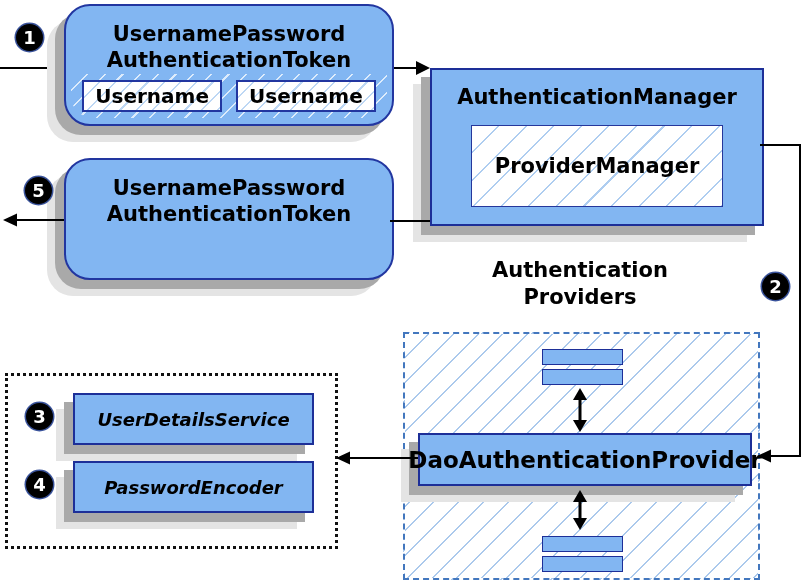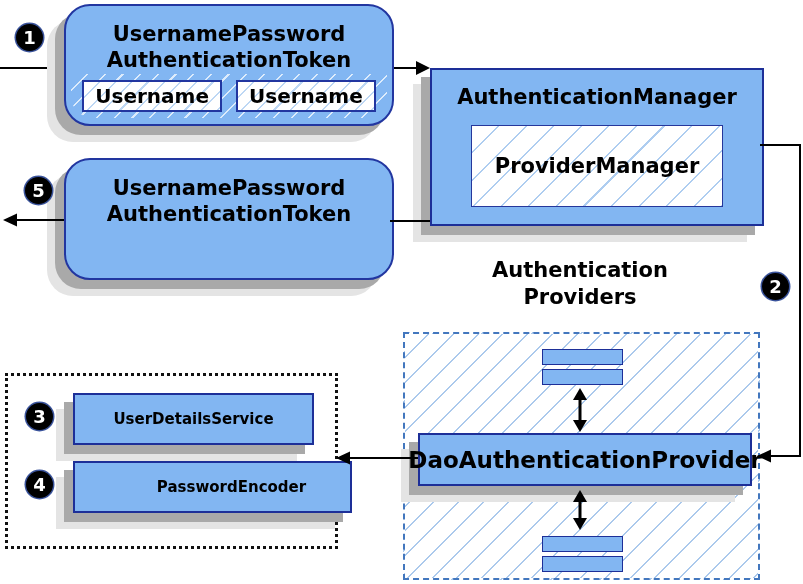--- a/index.html
+++ b/index.html
@@ -53,21 +53,21 @@
       background:#82b6f2;border:2px solid #1d2f98;
       display:flex;align-items:center;justify-content:center;
       font-weight:bold;font-size:23px;}
 
   
   .lookup{position:absolute;left:5px;top:373px;width:327px;height:170px;z-index:1;
       border:3px dotted #111;}
   .svc{position:absolute;left:73px;width:237px;height:48px;z-index:2;
       background:#82b6f2;border:2px solid #1d2f98;
       display:flex;align-items:center;justify-content:center;
-      font-weight:bold;font-size:15px;}
+      font-weight:bold;font-size:18px;font-style:italic;}
 
   
   .badge{position:absolute;width:27px;height:27px;z-index:4;border-radius:50%;
       background:#000;color:#fff;display:flex;align-items:center;justify-content:center;
       font-weight:bold;font-size:18px;box-shadow:0 0 0 1.5px #3a539b;}
 </style>
 </head>
 <body>
 
 <div class="canvas">
@@ -125,21 +125,21 @@
 
   <div class="bar" style="left:542px;top:349px;"></div>
   <div class="bar" style="left:542px;top:369px;"></div>
   <div class="bar" style="left:542px;top:536px;"></div>
   <div class="bar" style="left:542px;top:556px;"></div>
 
   <div class="dao shadowed">DaoAuthenticationProvider</div>
 
   <div class="lookup"></div>
   <div class="svc shadowed" style="top:393px;">UserDetailsService</div>
-  <div class="svc shadowed" style="top:461px;padding-left:38px;">PasswordEncoder</div>
+  <div class="svc shadowed" style="top:461px;">PasswordEncoder</div>
 
   <svg class="layer over" width="803" height="584">
 
     <line x1="64" y1="220" x2="17" y2="220" stroke="#000" stroke-width="2"></line>
     <polygon points="17,213.5 17,226.5 3,220" fill="#000"></polygon>
 
     <line x1="390" y1="221" x2="430" y2="221" stroke="#000" stroke-width="2"></line>
 
     <polyline points="760,145 800,145 800,456 771,456" fill="none" stroke="#000" stroke-width="2"></polyline>
     <polygon points="771,449.5 771,462.5 757,456" fill="#000"></polygon>

